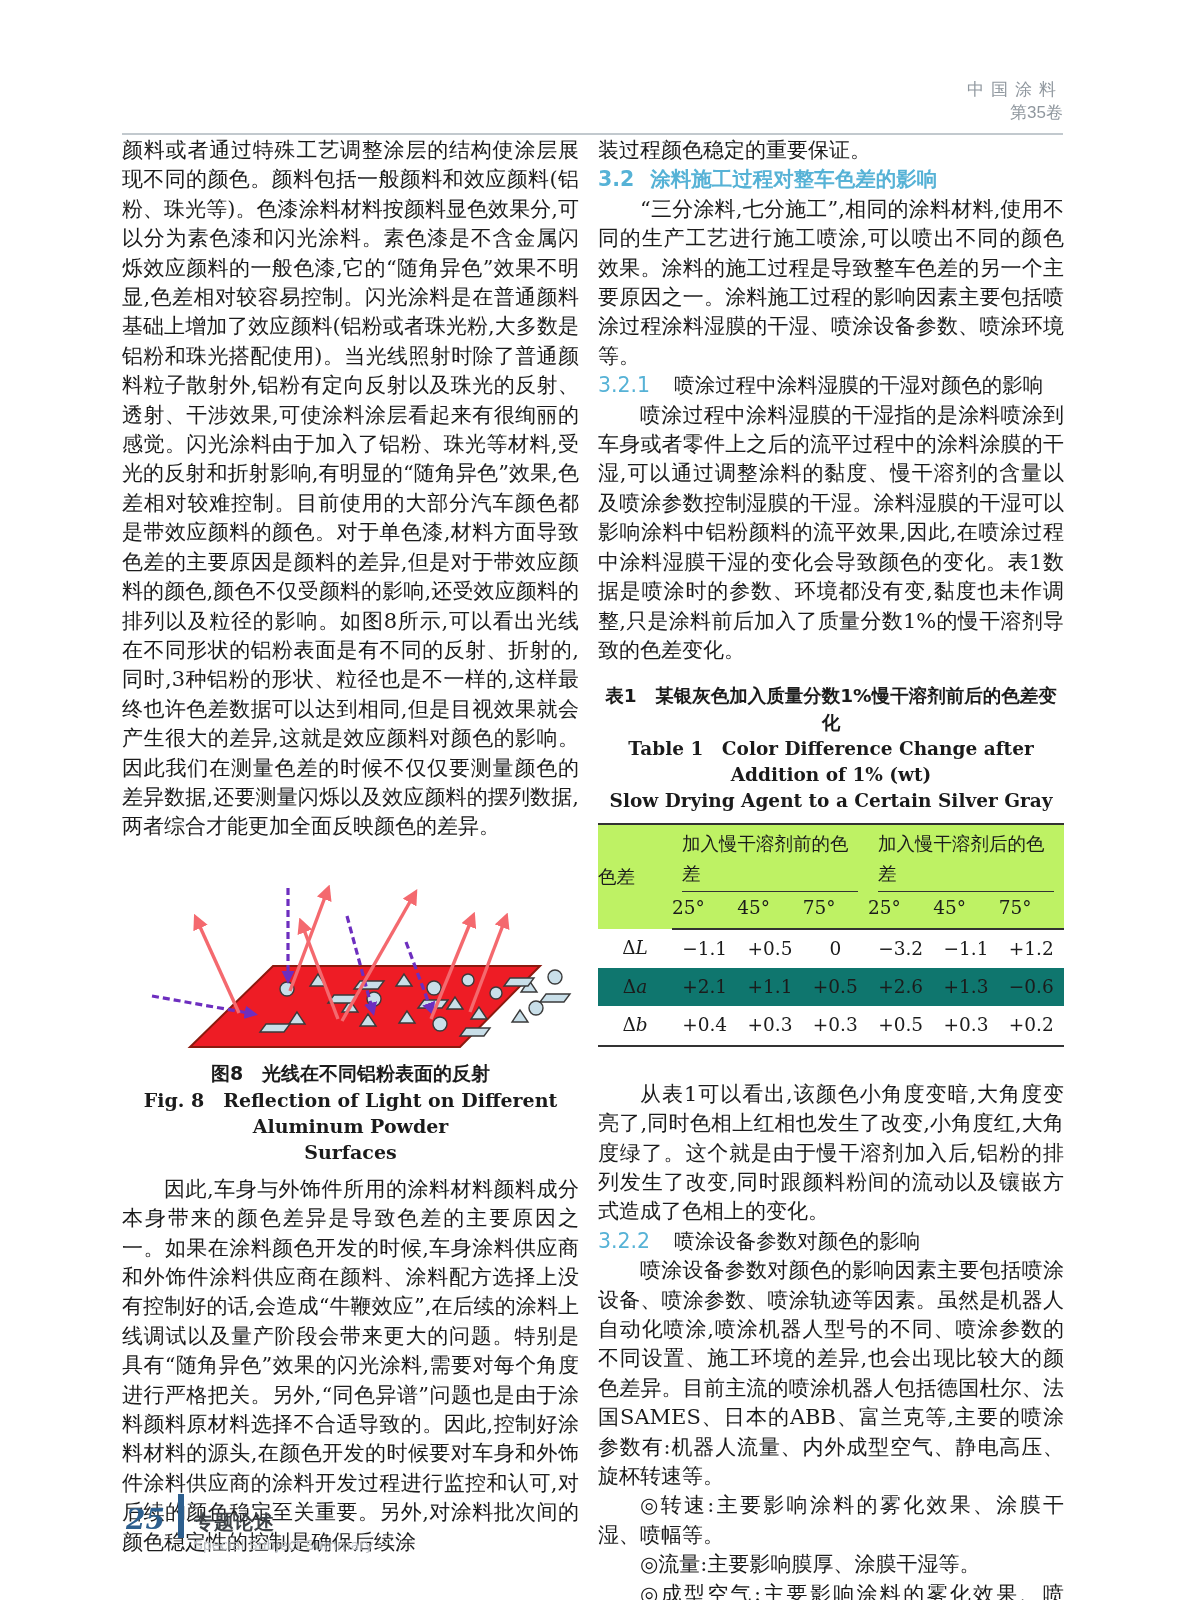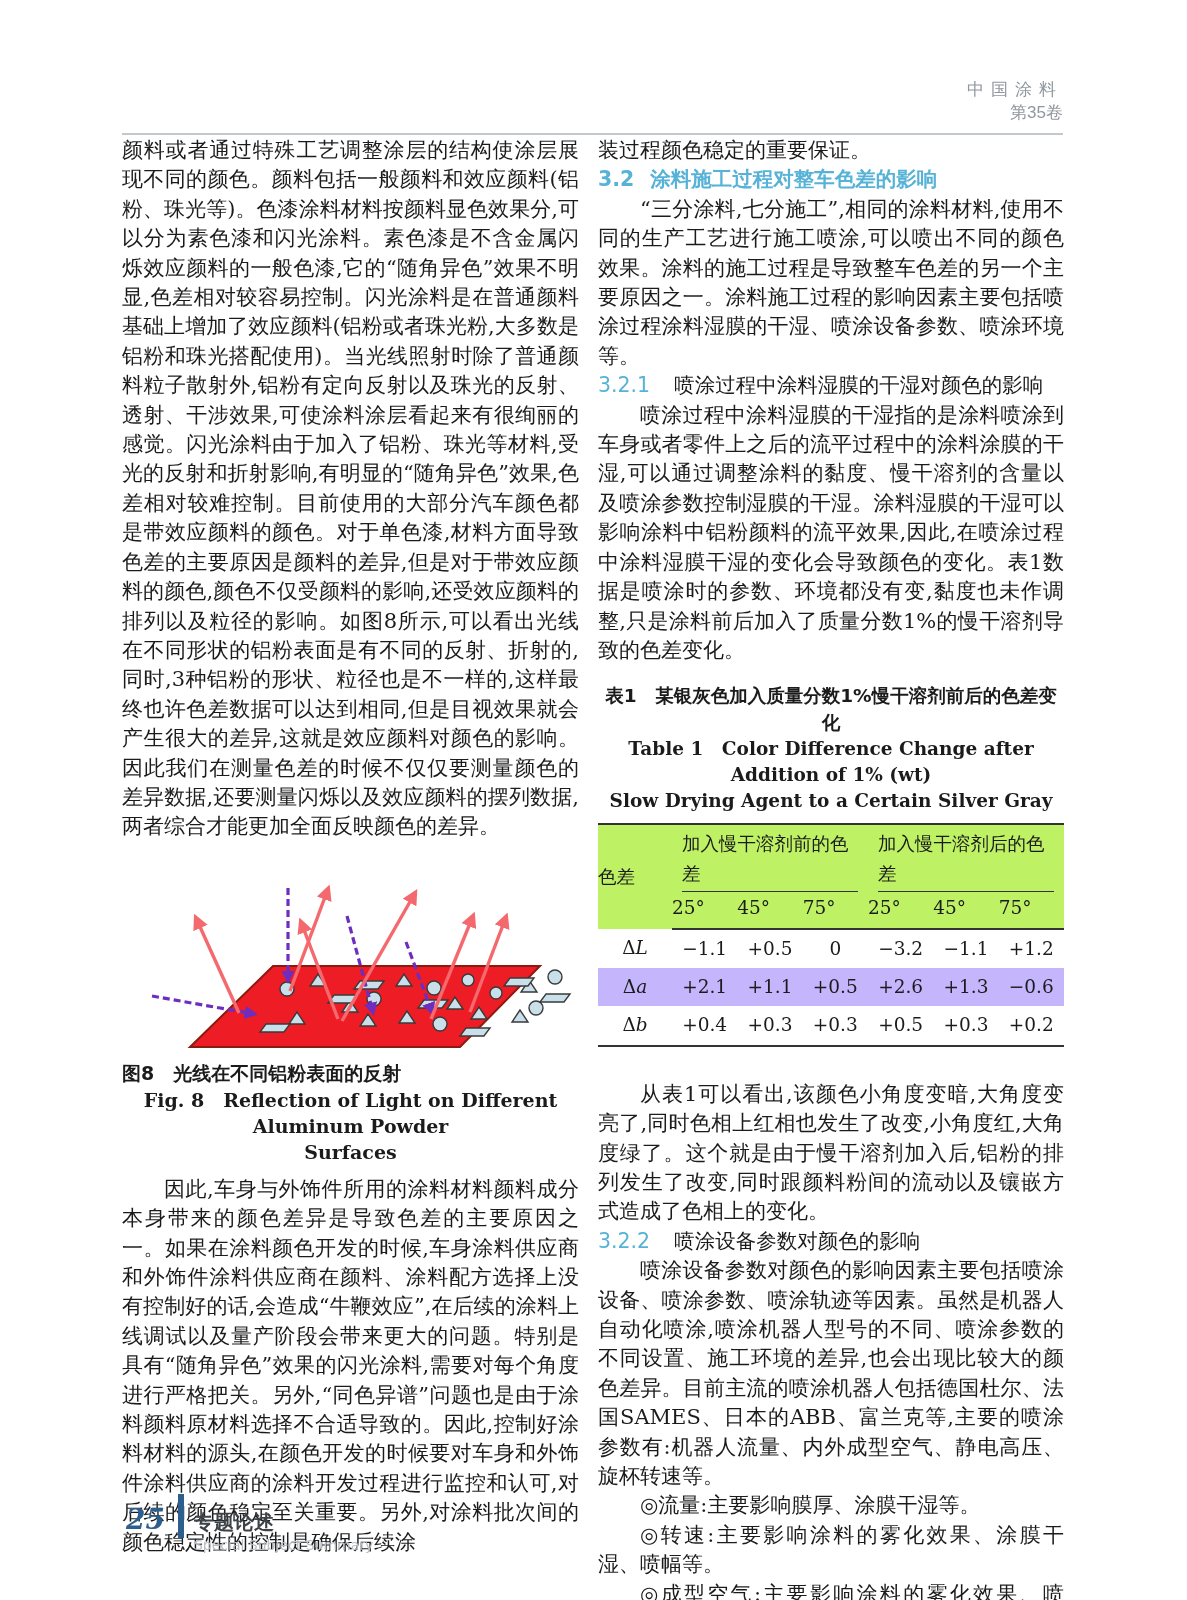--- a/index.html
+++ b/index.html
@@ -33,41 +33,41 @@
   .sec-head .num { margin-right:16px; }
   .subsec-head { font-size:20.5px; line-height:29.4px; text-align:left; }
   .subsec-head .num {
     font-family:"DejaVu Sans","Liberation Sans",sans-serif;
     color:#56b2d6; margin-right:24px;
   }
   
   .figure-block { margin-top:14px; }
   .figure-block svg { display:block; }
   .fig-caption-zh {
-    font-family:"DejaVu Sans","Liberation Sans",sans-serif;
+    text-align:center; font-family:"DejaVu Sans","Liberation Sans",sans-serif;
     font-weight:bold; font-size:19px; line-height:27px; margin-top:8px;
   }
   .fig-caption-en { text-align:center; font-weight:bold; font-size:19px; line-height:26px; }
   .para-after-figure { margin-top:10px; }
   
   .table-title-zh {
     text-align:center; font-family:"DejaVu Sans","Liberation Sans",sans-serif;
     font-weight:bold; font-size:18.5px; line-height:27px; margin-top:17px;
   }
   .table-title-en { text-align:center; font-weight:bold; font-size:18.5px; line-height:26px; }
   table.data {
     width:100%; border-collapse:collapse; margin-top:9px; font-size:18.5px;
     border-top:2px solid #333; border-bottom:2px solid #333;
   }
   table.data thead th { background:#bef264; font-weight:normal; text-align:left; }
   table.data thead tr.angles th { border-bottom:2px solid #333; padding:1px 0 5px; }
   th.col-label { width:74px; background:#cbe6f0; }
   .grp-inner { display:block; margin:0 10px; padding:4px 0 3px; border-bottom:1px solid #333; }
   table.data tbody td { text-align:center; padding:4px 0 5px; }
-  table.data tbody tr.alt { background:#c4b5fd;border-radius:9px; }
+  table.data tbody tr.alt { background:#0f766e;border-radius:9px; }
   td.row-label i, th.col-label { font-style:normal; }
   .para-after-table { margin-top:33px; }
   
   .page-footer { position:absolute; left:126px; top:1494px; display:flex; align-items:flex-start; }
   .page-num {
     font-size:28px; font-style:italic; font-weight:bold; color:#2d5f8e;
     margin-top:9px;
   }
   .footer-bar { width:6px; height:44px; background:#2d5f8e; margin:0 10px 0 13px; }
   .footer-col .zh {
@@ -230,22 +230,22 @@
     </tbody>
   </table>
 
   <p class="body-para indent para-after-table">从表1可以看出,该颜色小角度变暗,大角度变亮了,同时色相上红相也发生了改变,小角度红,大角度绿了。这个就是由于慢干溶剂加入后,铝粉的排列发生了改变,同时跟颜料粉间的流动以及镶嵌方式造成了色相上的变化。</p>
 
   <div class="subsec-head">
     <span class="num">3.2.2</span><span>喷涂设备参数对颜色的影响</span>
   </div>
 
   <p class="body-para indent">喷涂设备参数对颜色的影响因素主要包括喷涂设备、喷涂参数、喷涂轨迹等因素。虽然是机器人自动化喷涂,喷涂机器人型号的不同、喷涂参数的不同设置、施工环境的差异,也会出现比较大的颜色差异。目前主流的喷涂机器人包括德国杜尔、法国SAMES、日本的ABB、富兰克等,主要的喷涂参数有:机器人流量、内外成型空气、静电高压、旋杯转速等。</p>
+  <p class="body-para indent">◎转速:主要影响涂料的雾化效果、涂膜干湿、喷幅等。</p>
   <p class="body-para indent">◎流量:主要影响膜厚、涂膜干湿等。</p>
-  <p class="body-para indent">◎转速:主要影响涂料的雾化效果、涂膜干湿、喷幅等。</p>
   <p class="body-para indent">◎成型空气:主要影响涂料的雾化效果、喷幅、涂膜干湿等。</p>
 
 </div>
 
 <div class="page-footer">
   <span class="page-num">25</span>
   <span class="footer-bar"></span>
   <span class="footer-col">
     <div class="zh">专题论述</div>
     <div class="en">Special Subject Summary</div>

